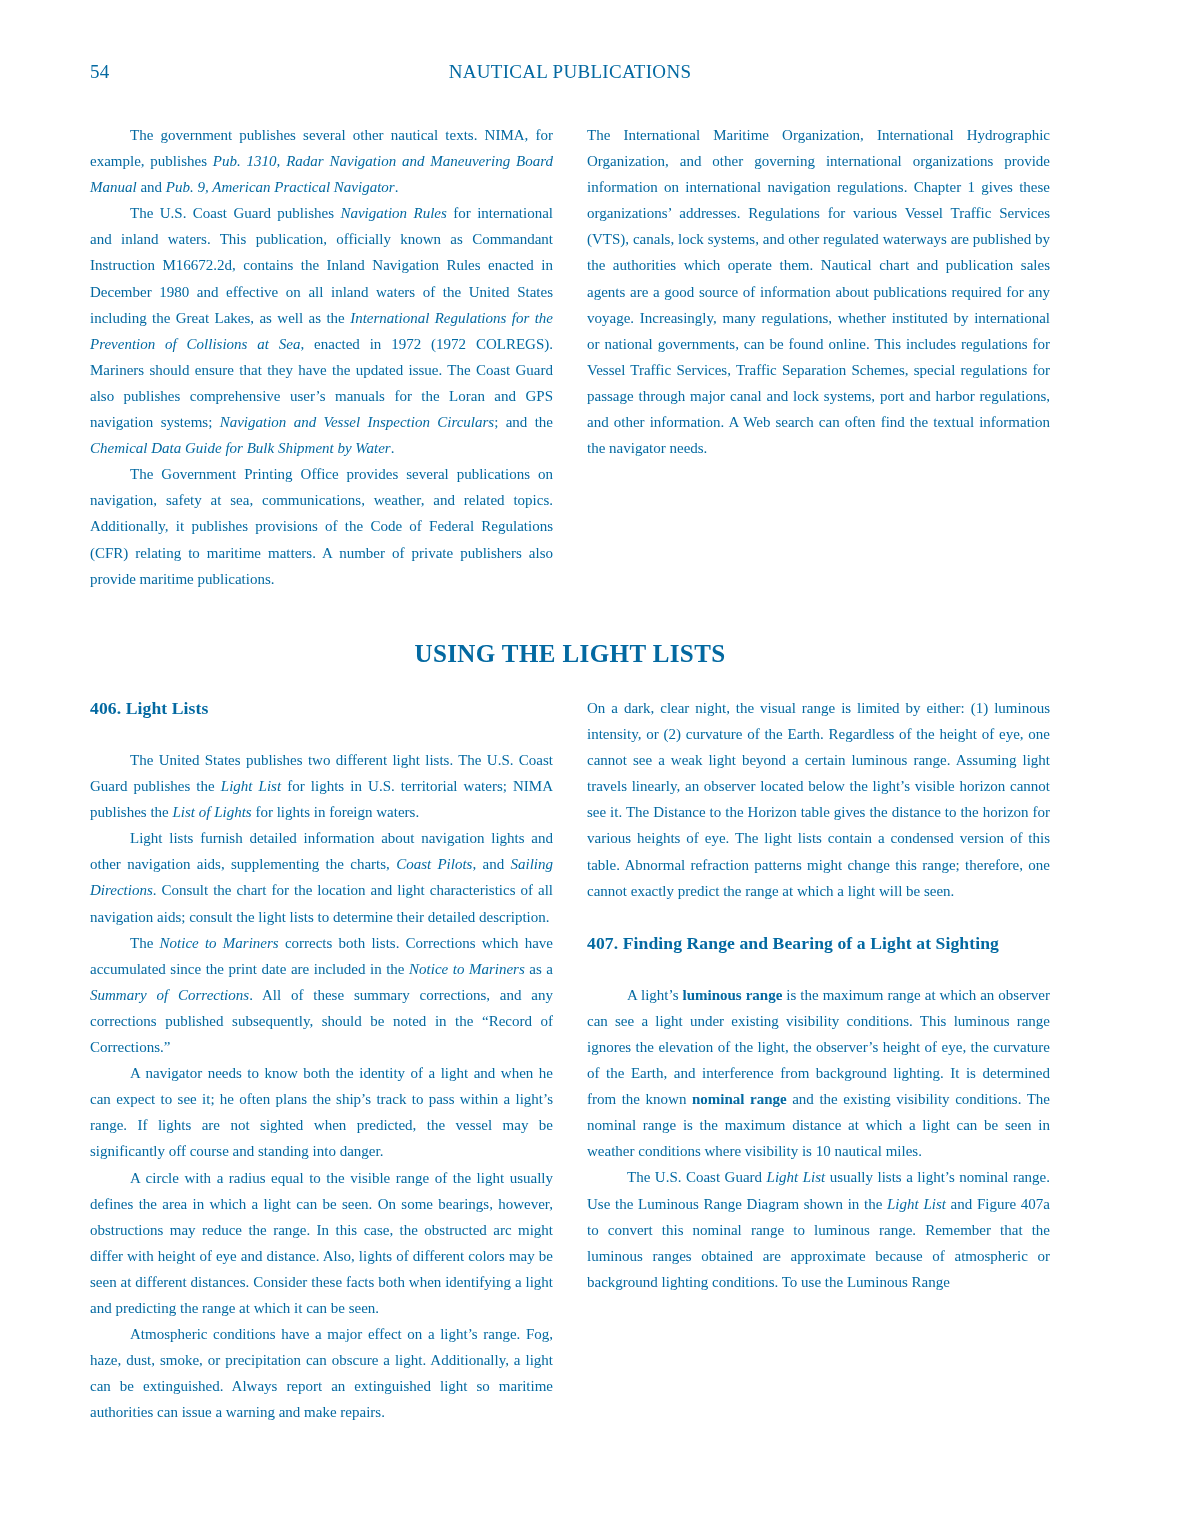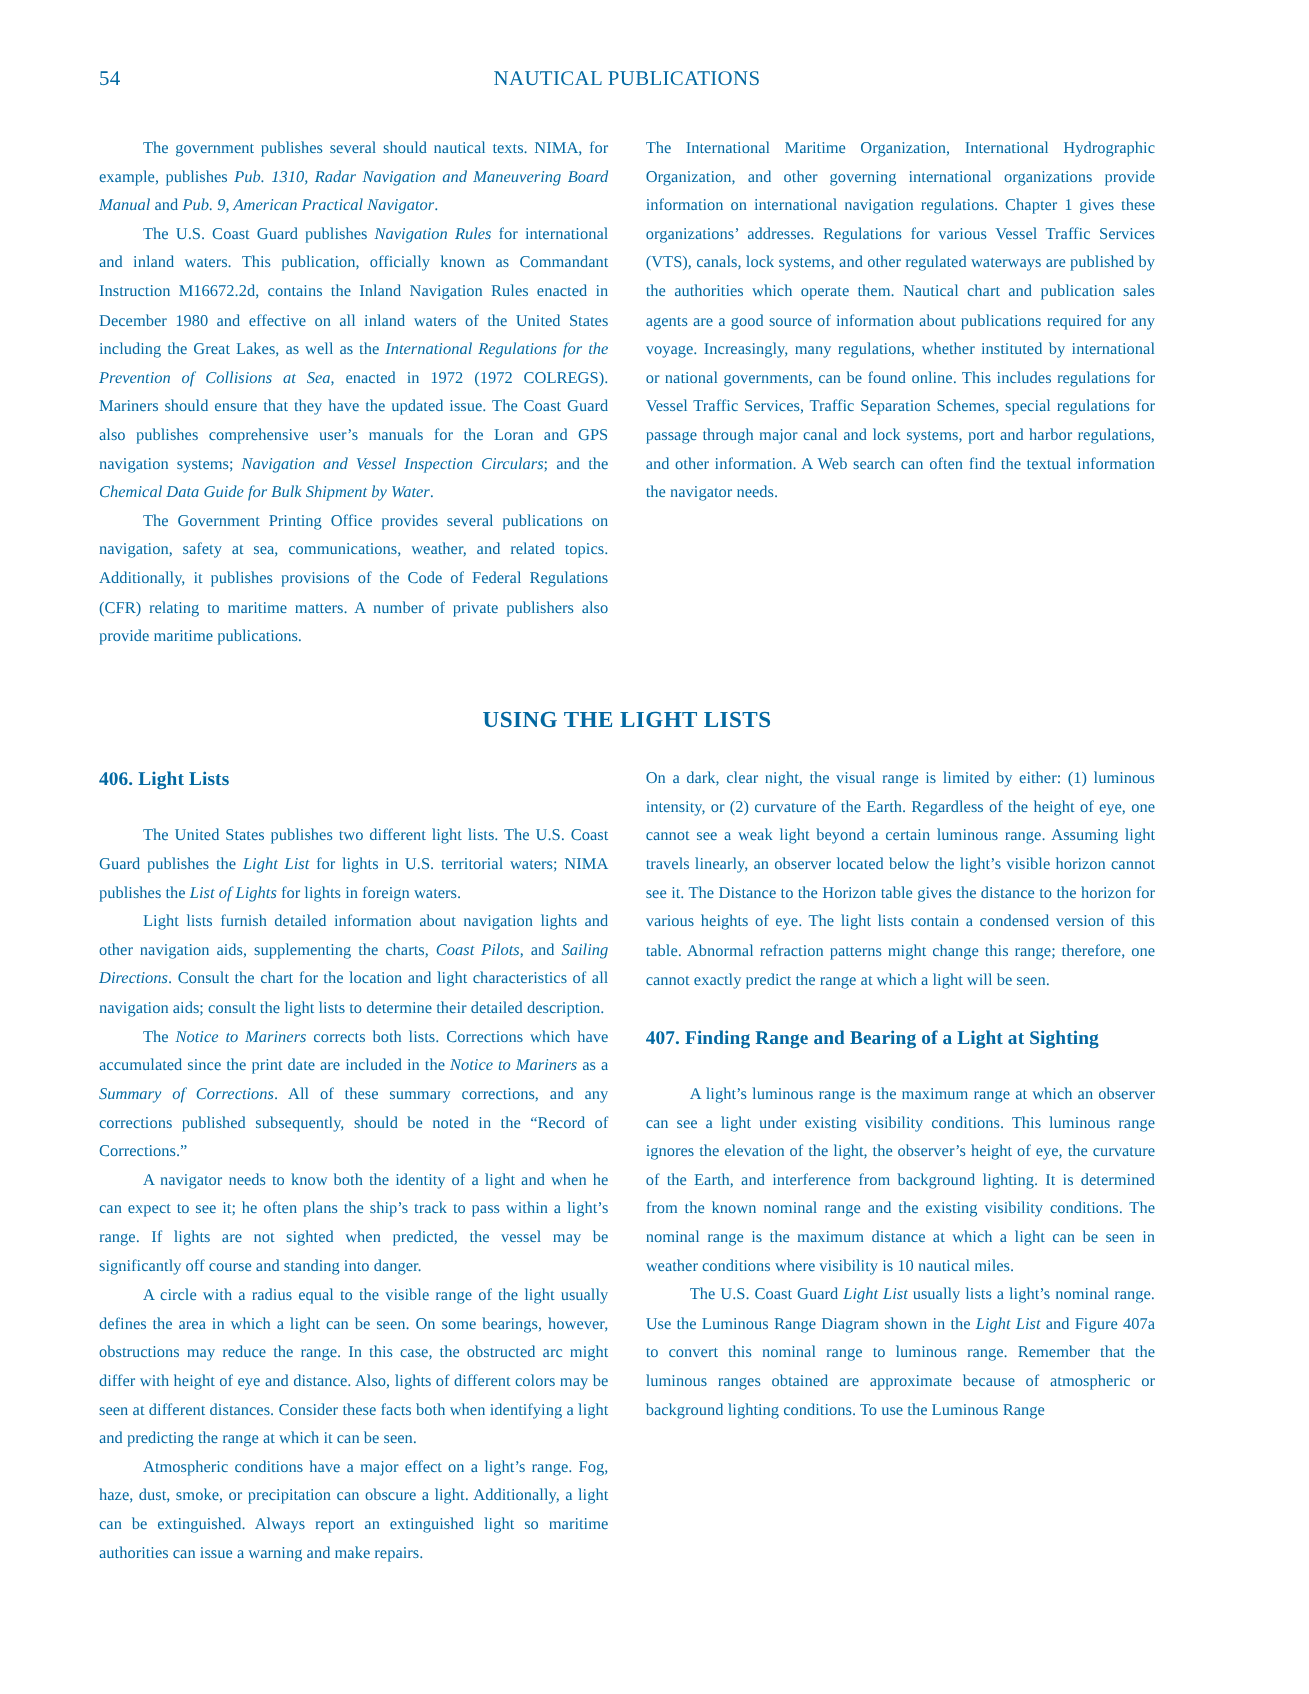--- a/index.html
+++ b/index.html
@@ -74,55 +74,55 @@
     line-height: 26px;
     margin: 0 0 26px 0;
     letter-spacing: 0.1px;
   }
   .band-head {
     position: absolute;
     top: 640px;
     left: 90px;
     width: 960px;
     text-align: center;
-    font-size: 21px;
+    font-size: 25px;
     font-weight: bold;
     letter-spacing: 0.4px;
     line-height: 28px;
   }
   p.para {
     margin: 0;
     font-size: 15px;
     line-height: 26.1px;
     text-align: justify;
     text-indent: 40px;
     text-justify: inter-word;
     hyphens: manual;
   }
   p.para.cont {
     text-indent: 0;
   }
   i, .it { font-style: italic; }
-  b, .bd { font-weight: normal; }
+  b, .bd { font-weight: bold; }
 </style>
 </head>
 <body>
 
 <div class="page">
 
   <div class="running-head">
     <span class="folio">54</span>
     <span class="head-title">NAUTICAL PUBLICATIONS</span>
   </div>
 
   <div class="body-top">
 
     <div class="col">
 
-      <p class="para"><span>The government publishes several should nautical texts. NIMA, for example, publishes </span><i>Pub. 1310, Radar Navigation and Maneuvering Board Manual</i><span> and </span><i>Pub. 9, American Practical Navigator</i><span>.</span></p>
+      <p class="para"><span>The government publishes several other nautical texts. NIMA, for example, publishes </span><i>Pub. 1310, Radar Navigation and Maneuvering Board Manual</i><span> and </span><i>Pub. 9, American Practical Navigator</i><span>.</span></p>
 
       <p class="para"><span>The U.S. Coast Guard publishes </span><i>Navigation Rules</i><span> for international and inland waters. This publication, officially known as Commandant Instruction M16672.2d, contains the Inland Navigation Rules enacted in December 1980 and effective on all inland waters of the United States including the Great Lakes, as well as the </span><i>International Regulations for the Prevention of Collisions at Sea</i><span>, enacted in 1972 (1972 COLREGS). Mariners should ensure that they have the updated issue. The Coast Guard also publishes comprehensive user’s manuals for the Loran and GPS navigation systems; </span><i>Navigation and Vessel Inspection Circulars</i><span>; and the </span><i>Chemical Data Guide for Bulk Shipment by Water</i><span>.</span></p>
 
       <p class="para"><span>The Government Printing Office provides several publications on navigation, safety at sea, communications, weather, and related topics. Additionally, it publishes provisions of the Code of Federal Regulations (CFR) relating to maritime matters. A number of private publishers also provide maritime publications.</span></p>
     </div>
 
     <div class="col">
       <p class="para cont"><span>The International Maritime Organization, International Hydrographic Organization, and other governing international organizations provide information on international navigation regulations. Chapter 1 gives these organizations’ addresses. Regulations for various Vessel Traffic Services (VTS), canals, lock systems, and other regulated waterways are published by the authorities which operate them. Nautical chart and publication sales agents are a good source of information about publications required for any voyage. Increasingly, many regulations, whether instituted by international or national governments, can be found online. This includes regulations for Vessel Traffic Services, Traffic Separation Schemes, special regulations for passage through major canal and lock systems, port and harbor regulations, and other information. A Web search can often find the textual information the navigator needs.</span></p>
     </div>
   </div>

